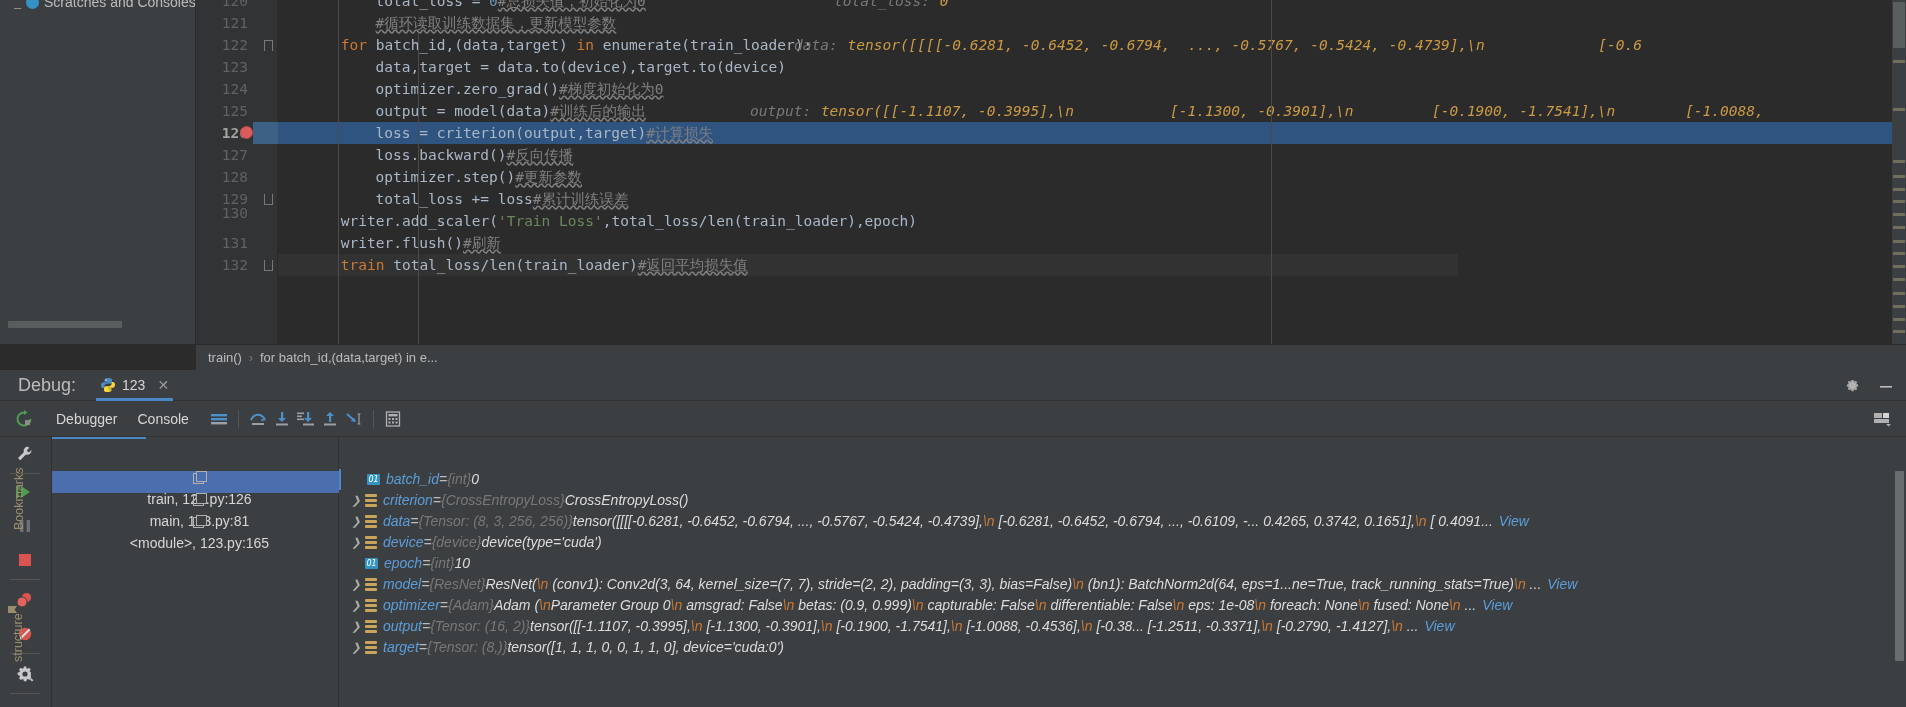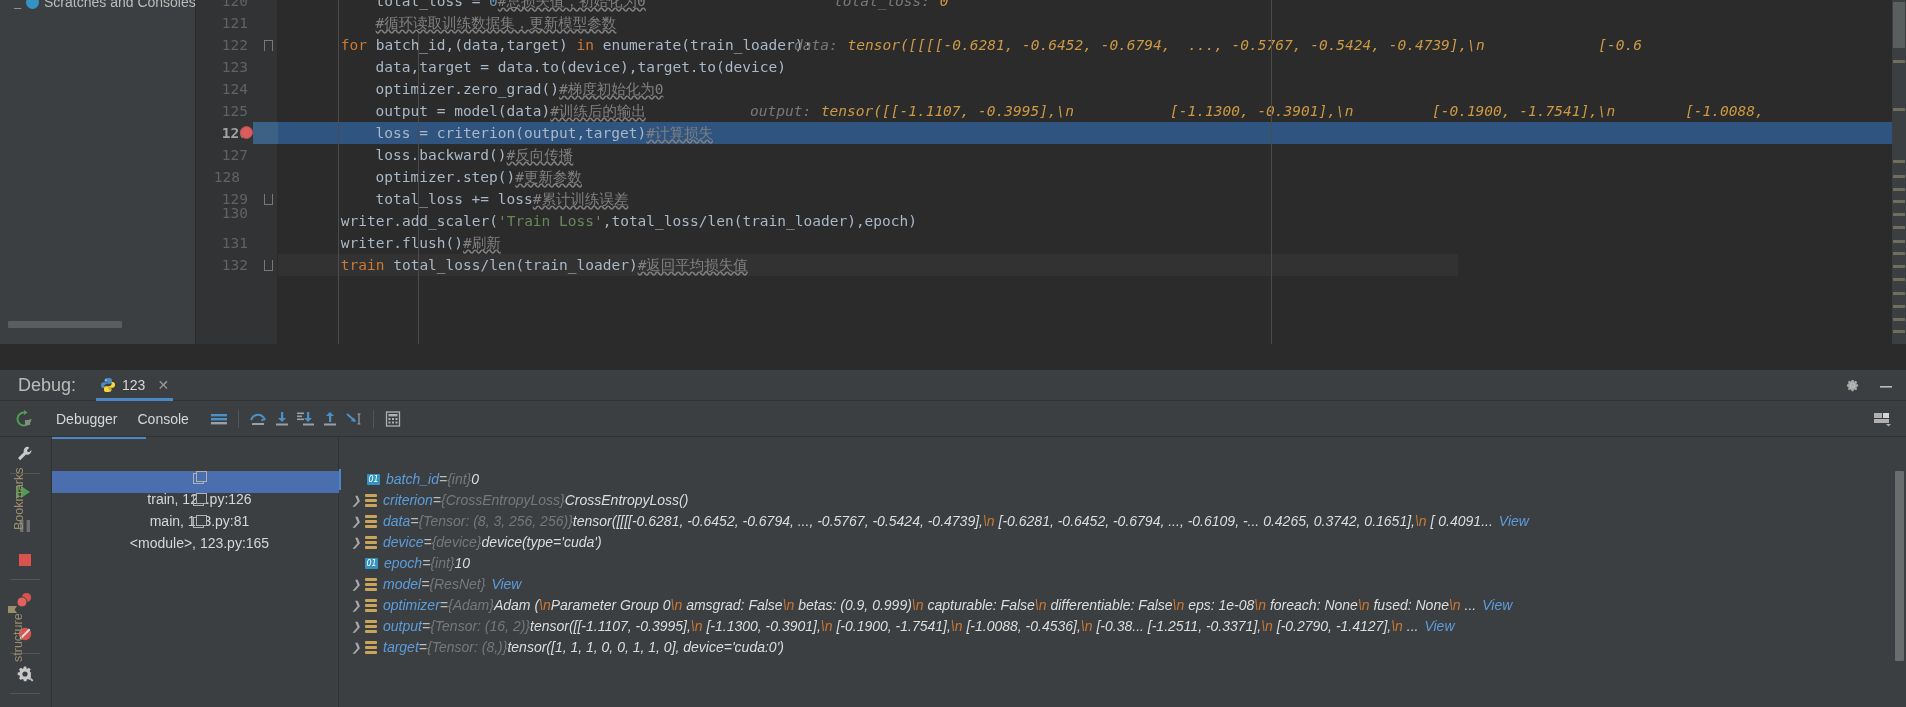--- a/index.html
+++ b/index.html
@@ -278,21 +278,21 @@
         <div class="ln" style="left: 196px; top: 12px;">121</div>
         <div class="ln" style="left: 196px; top: 34px;">122</div>
         <div class="fold" style="top: 40px;"></div>
         <div class="ln" style="left: 196px; top: 56px;">123</div>
         <div class="ln" style="left: 196px; top: 78px;">124</div>
         <div class="ln" style="left: 196px; top: 100px;">125</div>
         <div class="ln active" style="left: 196px; top: 122px;">126</div>
         <div class="bp" style="top: 126px;"></div>
         <div style="position: absolute; left: 253px; top: 122px; width: 25px; height: 22px; background: rgb(61, 97, 133);"></div>
         <div class="ln" style="left: 196px; top: 144px;">127</div>
-        <div class="ln" style="left: 188px; top: 166px;">128</div>
+        <div class="ln" style="left: 196px; top: 166px;">128</div>
         <div class="ln" style="left: 196px; top: 188px;">129</div>
         <div class="fold down" style="top: 194px;"></div>
         <div class="ln" style="left: 196px; top: 202px;">130</div>
         <div class="ln" style="left: 196px; top: 232px;">131</div>
         <div class="ln" style="left: 196px; top: 254px;">132</div>
         <div class="fold down" style="top: 260px;"></div>
       </div>
 
     <div class="editor-right-rail">
       <div class="rail-scroll"></div>
@@ -307,20 +307,25 @@
       <div class="rail-mark" style="top:240px"></div>
       <div class="rail-mark" style="top:252px"></div>
       <div class="rail-mark" style="top:265px"></div>
       <div class="rail-mark" style="top:278px"></div>
       <div class="rail-mark" style="top:292px"></div>
       <div class="rail-mark" style="top:305px"></div>
       <div class="rail-mark" style="top:318px"></div>
       <div class="rail-mark" style="top:330px"></div>
     </div>
 
+    <div class="breadcrumb">
+      <span>train()</span>
+      <span class="sep">›</span>
+      <span>for batch_id,(data,target) in e...</span>
+    </div>
   </div>
 
   <div class="debug-panel">
 
     <div class="debug-header">
       <span class="debug-title">Debug:</span>
       <div class="debug-tab">
         <span>
           <svg width="16" height="16" viewBox="0 0 16 16">
             <path d="M7.6 1C5.6 1 4.5 1.8 4.5 3.2v1.6h3.2v.5H3.4C2 5.3 1 6.2 1 8.2c0 2 .9 2.9 2.4 2.9h1V9.3c0-1.5 1.2-2.5 2.6-2.5h3c1.2 0 2-.9 2-2V3.2C12 1.9 10.9 1 9.3 1H7.6z" fill="#4b8bbe"></path>
@@ -563,20 +568,21 @@
             <div class="var-row" style="top: 105px;">
               <span class="arrow">❯</span>
               <span class="vicon obj">
                 <i style="top:0"></i>
                 <i style="top:5px"></i>
                 <i style="top:10px"></i>
               </span>
               <span class="vname">model</span>
               <span> = </span>
               <span class="vtype">{ResNet} </span>
+              <span class="vval">ResNet(<span class="nl">\n</span>  (conv1): Conv2d(3, 64, kernel_size=(7, 7), stride=(2, 2), padding=(3, 3), bias=False)<span class="nl">\n</span>  (bn1): BatchNorm2d(64, eps=1...ne=True, track_running_stats=True)<span class="nl">\n</span>  ...</span>
               <span class="view-link" style="margin-left: 6px;">View</span>
             </div>
             <div class="var-row" style="top: 126px;">
               <span class="arrow">❯</span>
               <span class="vicon obj">
                 <i style="top:0"></i>
                 <i style="top:5px"></i>
                 <i style="top:10px"></i>
               </span>
               <span class="vname">optimizer</span>

